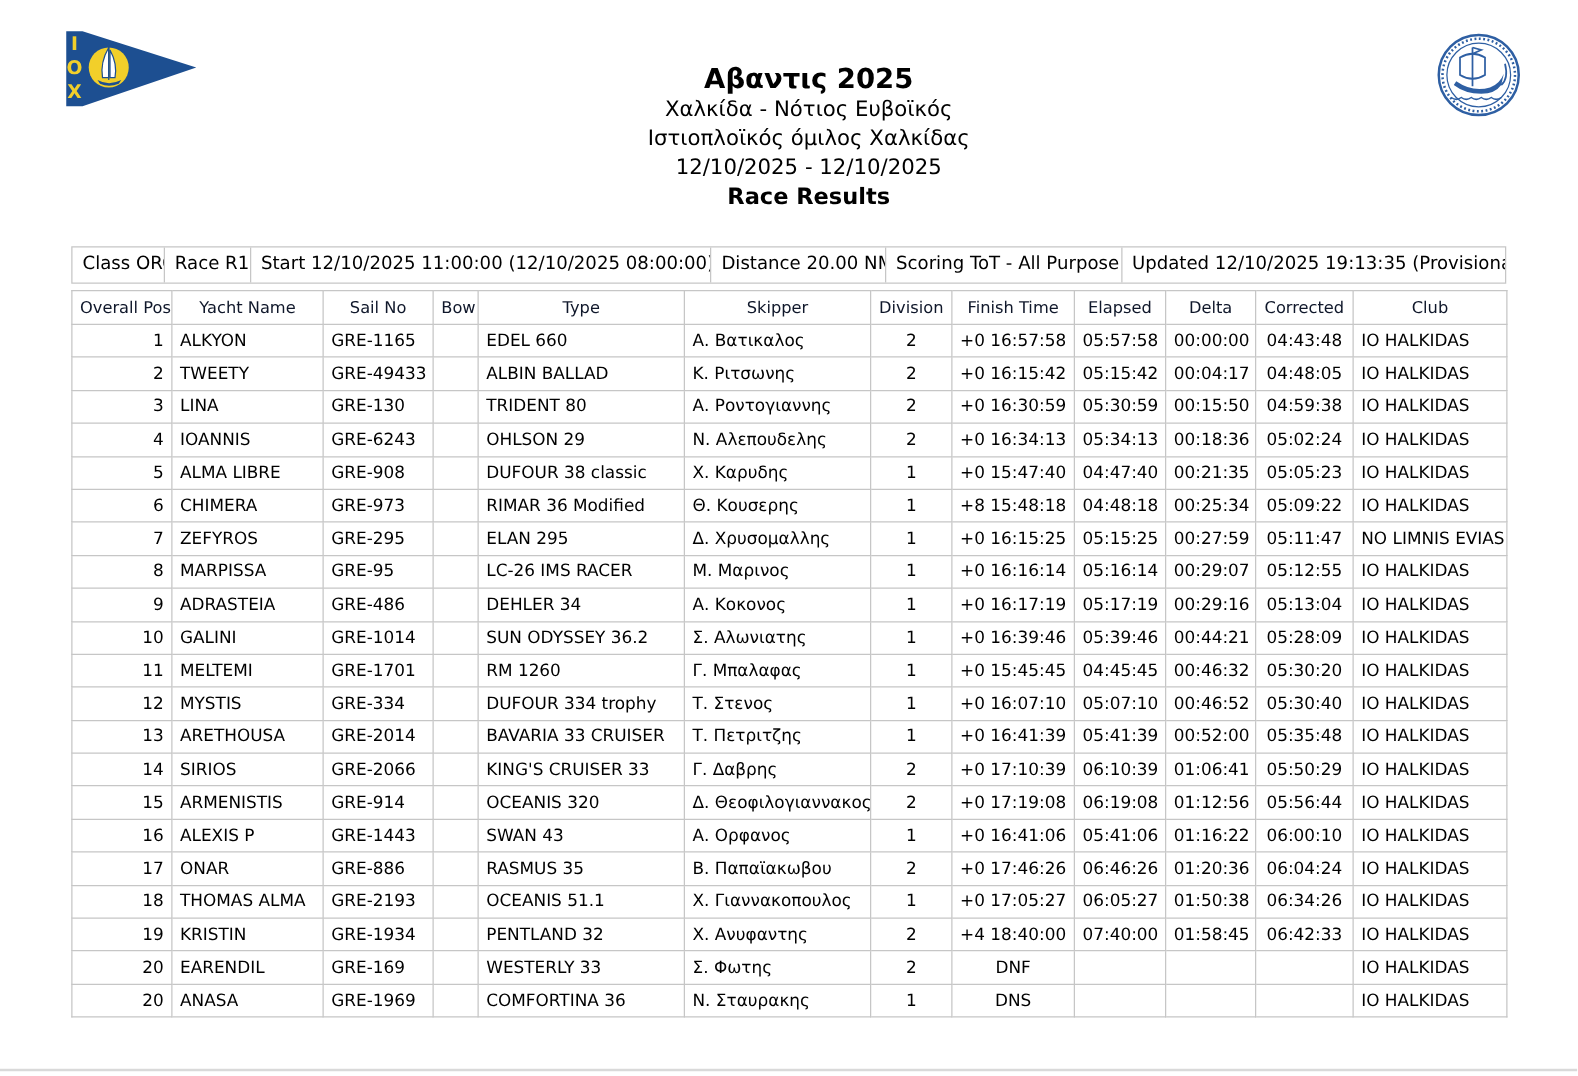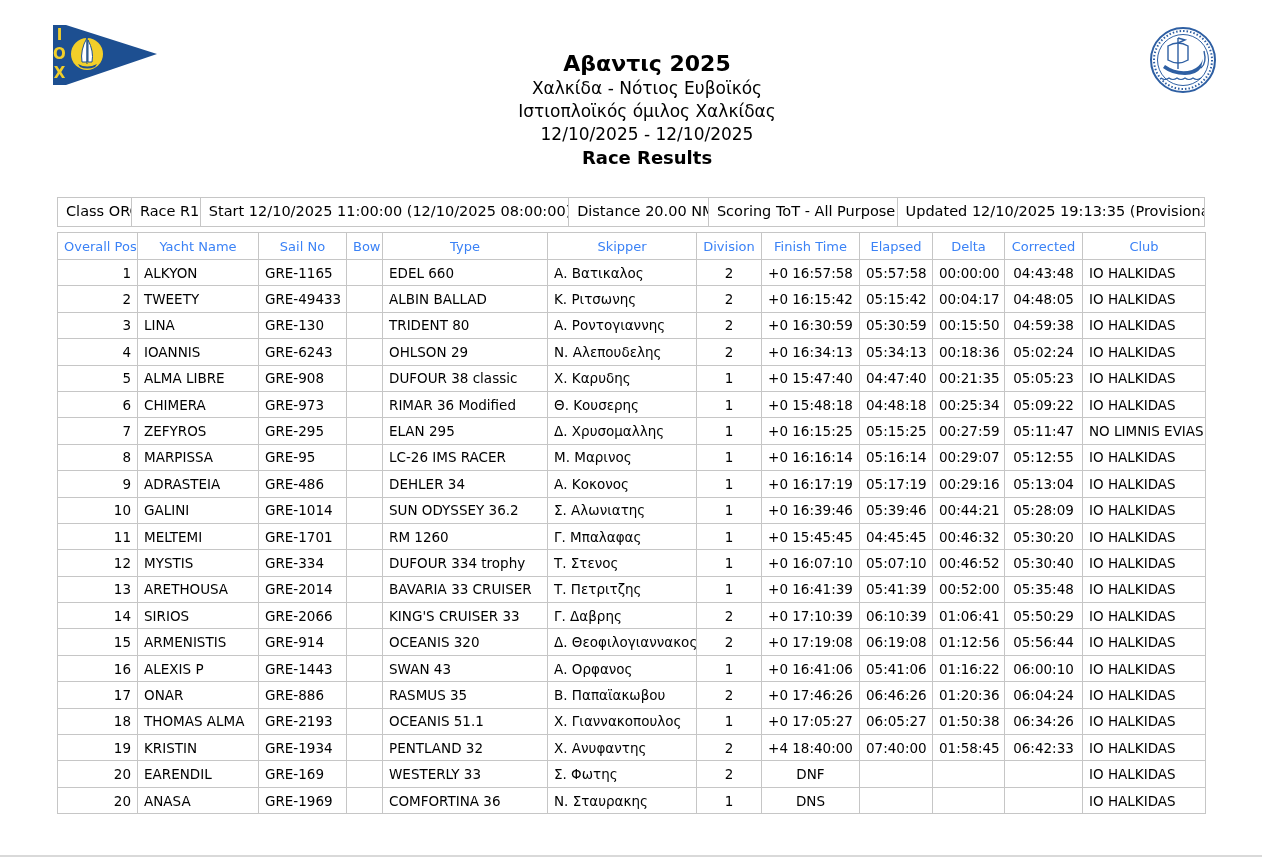--- a/index.html
+++ b/index.html
@@ -40,21 +40,21 @@
     font-size:13.5px;
   }
   .results-table th,.results-table td{
     border:1px solid #c6c6c6;
     padding:0 6px;
     height:26.4px;
     box-sizing:border-box;
     white-space:nowrap;overflow:hidden;
   }
   .results-table th{
-    color:#3b82f6;font-weight:normal;font-size:13px;text-align:center;height:27px;
+    color:#0f172a;font-weight:normal;font-size:13px;text-align:center;height:27px;
   }
   .al-left{text-align:left}
   .al-right{text-align:right;padding-right:9px}
   .al-center{text-align:center}
   
   .page-divider{position:absolute;left:0;top:855px;width:1262px;height:2px;background:#d9d9d9;}
 </style>
 </head>
 <body>
 
@@ -226,21 +226,21 @@
           <td class="al-left">IO HALKIDAS</td>
         </tr>
         <tr>
           <td class="al-right">6</td>
           <td class="al-left">CHIMERA</td>
           <td class="al-left">GRE-973</td>
           <td class="al-left"></td>
           <td class="al-left">RIMAR 36 Modified</td>
           <td class="al-left">Θ. Κουσερης</td>
           <td class="al-center">1</td>
-          <td class="al-center">+0 15:48:18</td>
+          <td class="al-center">+8 15:48:18</td>
           <td class="al-center">04:48:18</td>
           <td class="al-center">00:25:34</td>
           <td class="al-center">05:09:22</td>
           <td class="al-left">IO HALKIDAS</td>
         </tr>
         <tr>
           <td class="al-right">7</td>
           <td class="al-left">ZEFYROS</td>
           <td class="al-left">GRE-295</td>
           <td class="al-left"></td>

